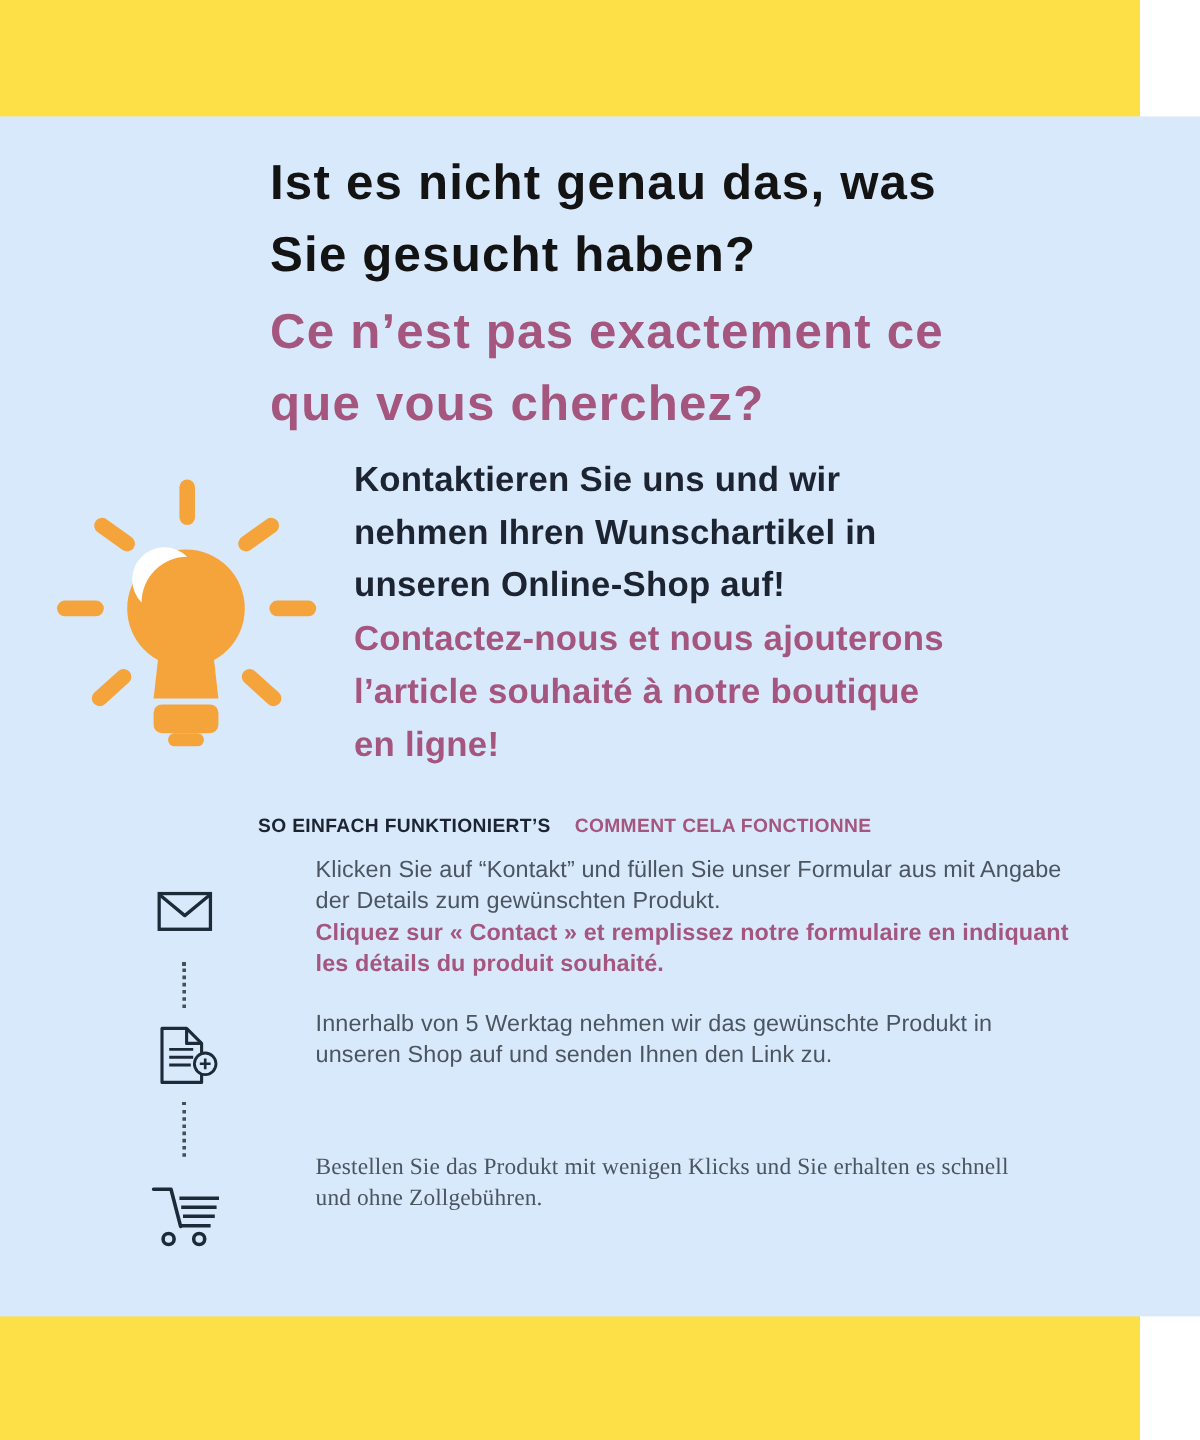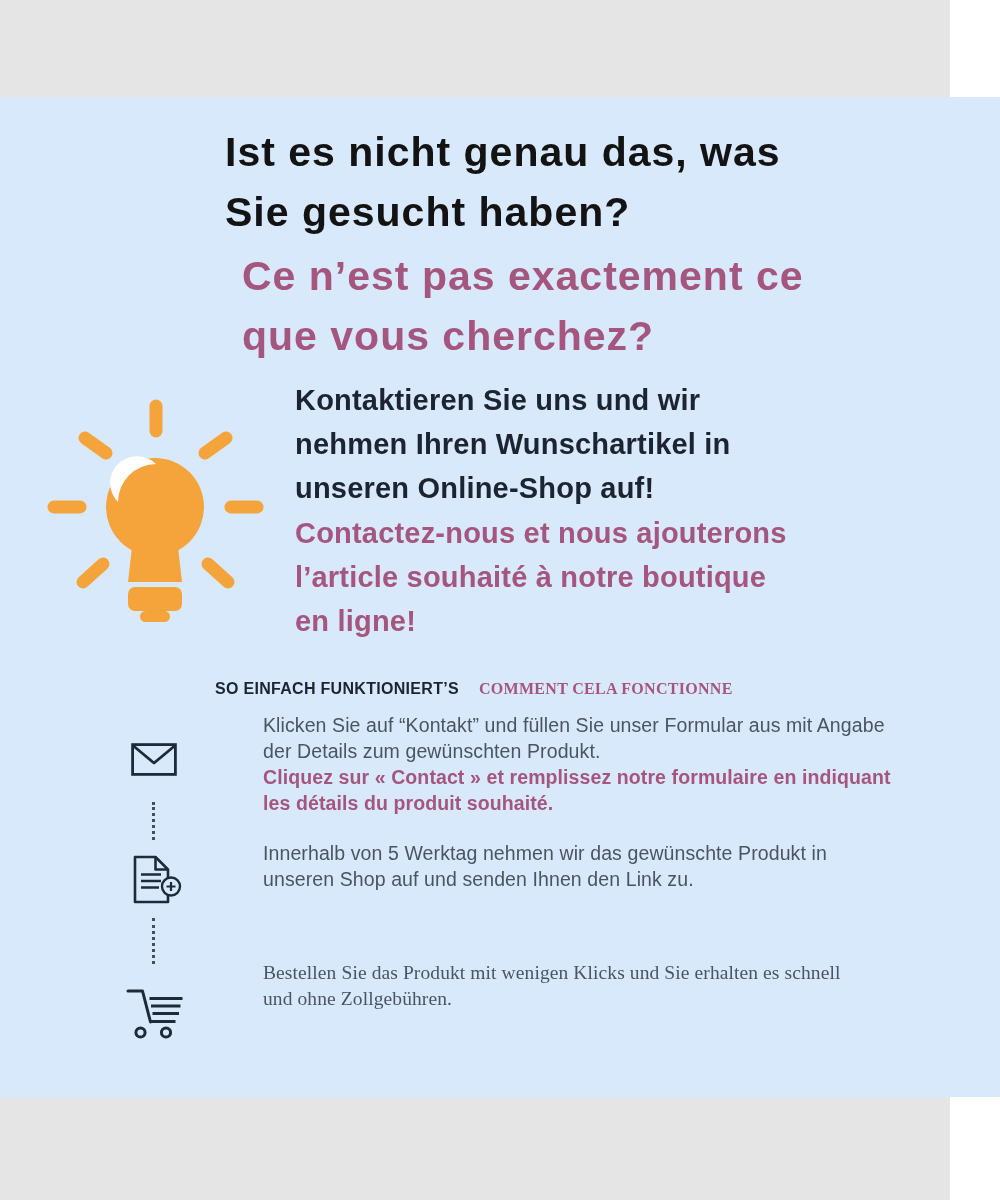--- a/index.html
+++ b/index.html
@@ -3,39 +3,38 @@
 <meta charset="utf-8">
 <style>
   html,body{margin:0;padding:0;}
   body{
     width:1000px;height:1200px;
     background:#ffffff;
     font-family:"Liberation Sans","DejaVu Sans",sans-serif;
     position:relative;
     overflow:hidden;
   }
-  .page{position:absolute;inset:0;width:950px;height:1200px;background:#e5e5e5;}
+  .page{position:absolute;inset:0;width:950px;height:1200px;background:#fde047;}
   .blue-panel{
     position:absolute;left:0;top:97px;width:1000px;height:1000px;
     background:#D9E9FC;
   }
   .abs{position:absolute;}
   .ml{white-space:pre-line;}
 
   
   .headline-de{
     left:225px;top:122px;width:720px;
     font-size:41px;line-height:60px;font-weight:700;letter-spacing:1px;
     color:#131313;
   }
   .headline-fr{
     left:225px;top:246px;width:720px;
     font-size:41px;line-height:60px;font-weight:700;letter-spacing:1px;
     color:#A4567E;
-    margin-left:17px;
   }
 
   
   .intro-de{
     left:295px;top:378px;width:620px;
     font-size:29px;line-height:44px;font-weight:700;letter-spacing:0.2px;
     color:#1C2431;
   }
   .intro-fr{
     left:295px;top:511px;width:620px;
@@ -46,21 +45,21 @@
   
   .bulb{left:45px;top:392px;width:220px;height:230px;}
 
   
   .how-header{
     left:215px;top:680px;width:760px;
     font-size:16px;font-weight:700;letter-spacing:0.3px;
     display:flex;gap:20px;align-items:flex-start;
   }
   .how-header .de{color:#1C2431;}
-  .how-header .fr{color:#A4567E;font-family:Liberation Serif, serif;}
+  .how-header .fr{color:#A4567E;}
 
   
   .step{left:215px;width:762px;font-size:19.5px;line-height:26px;margin-left:48px;}
   .step .de{color:#4A5560;font-weight:400;letter-spacing:0.1px;}
   .step .fr{color:#A4567E;font-weight:700;letter-spacing:0.1px;}
   .step1{top:712px;}
   .step2{top:840px;}
   .step3{top:960px;font-family:Liberation Serif, serif;}
 
   

